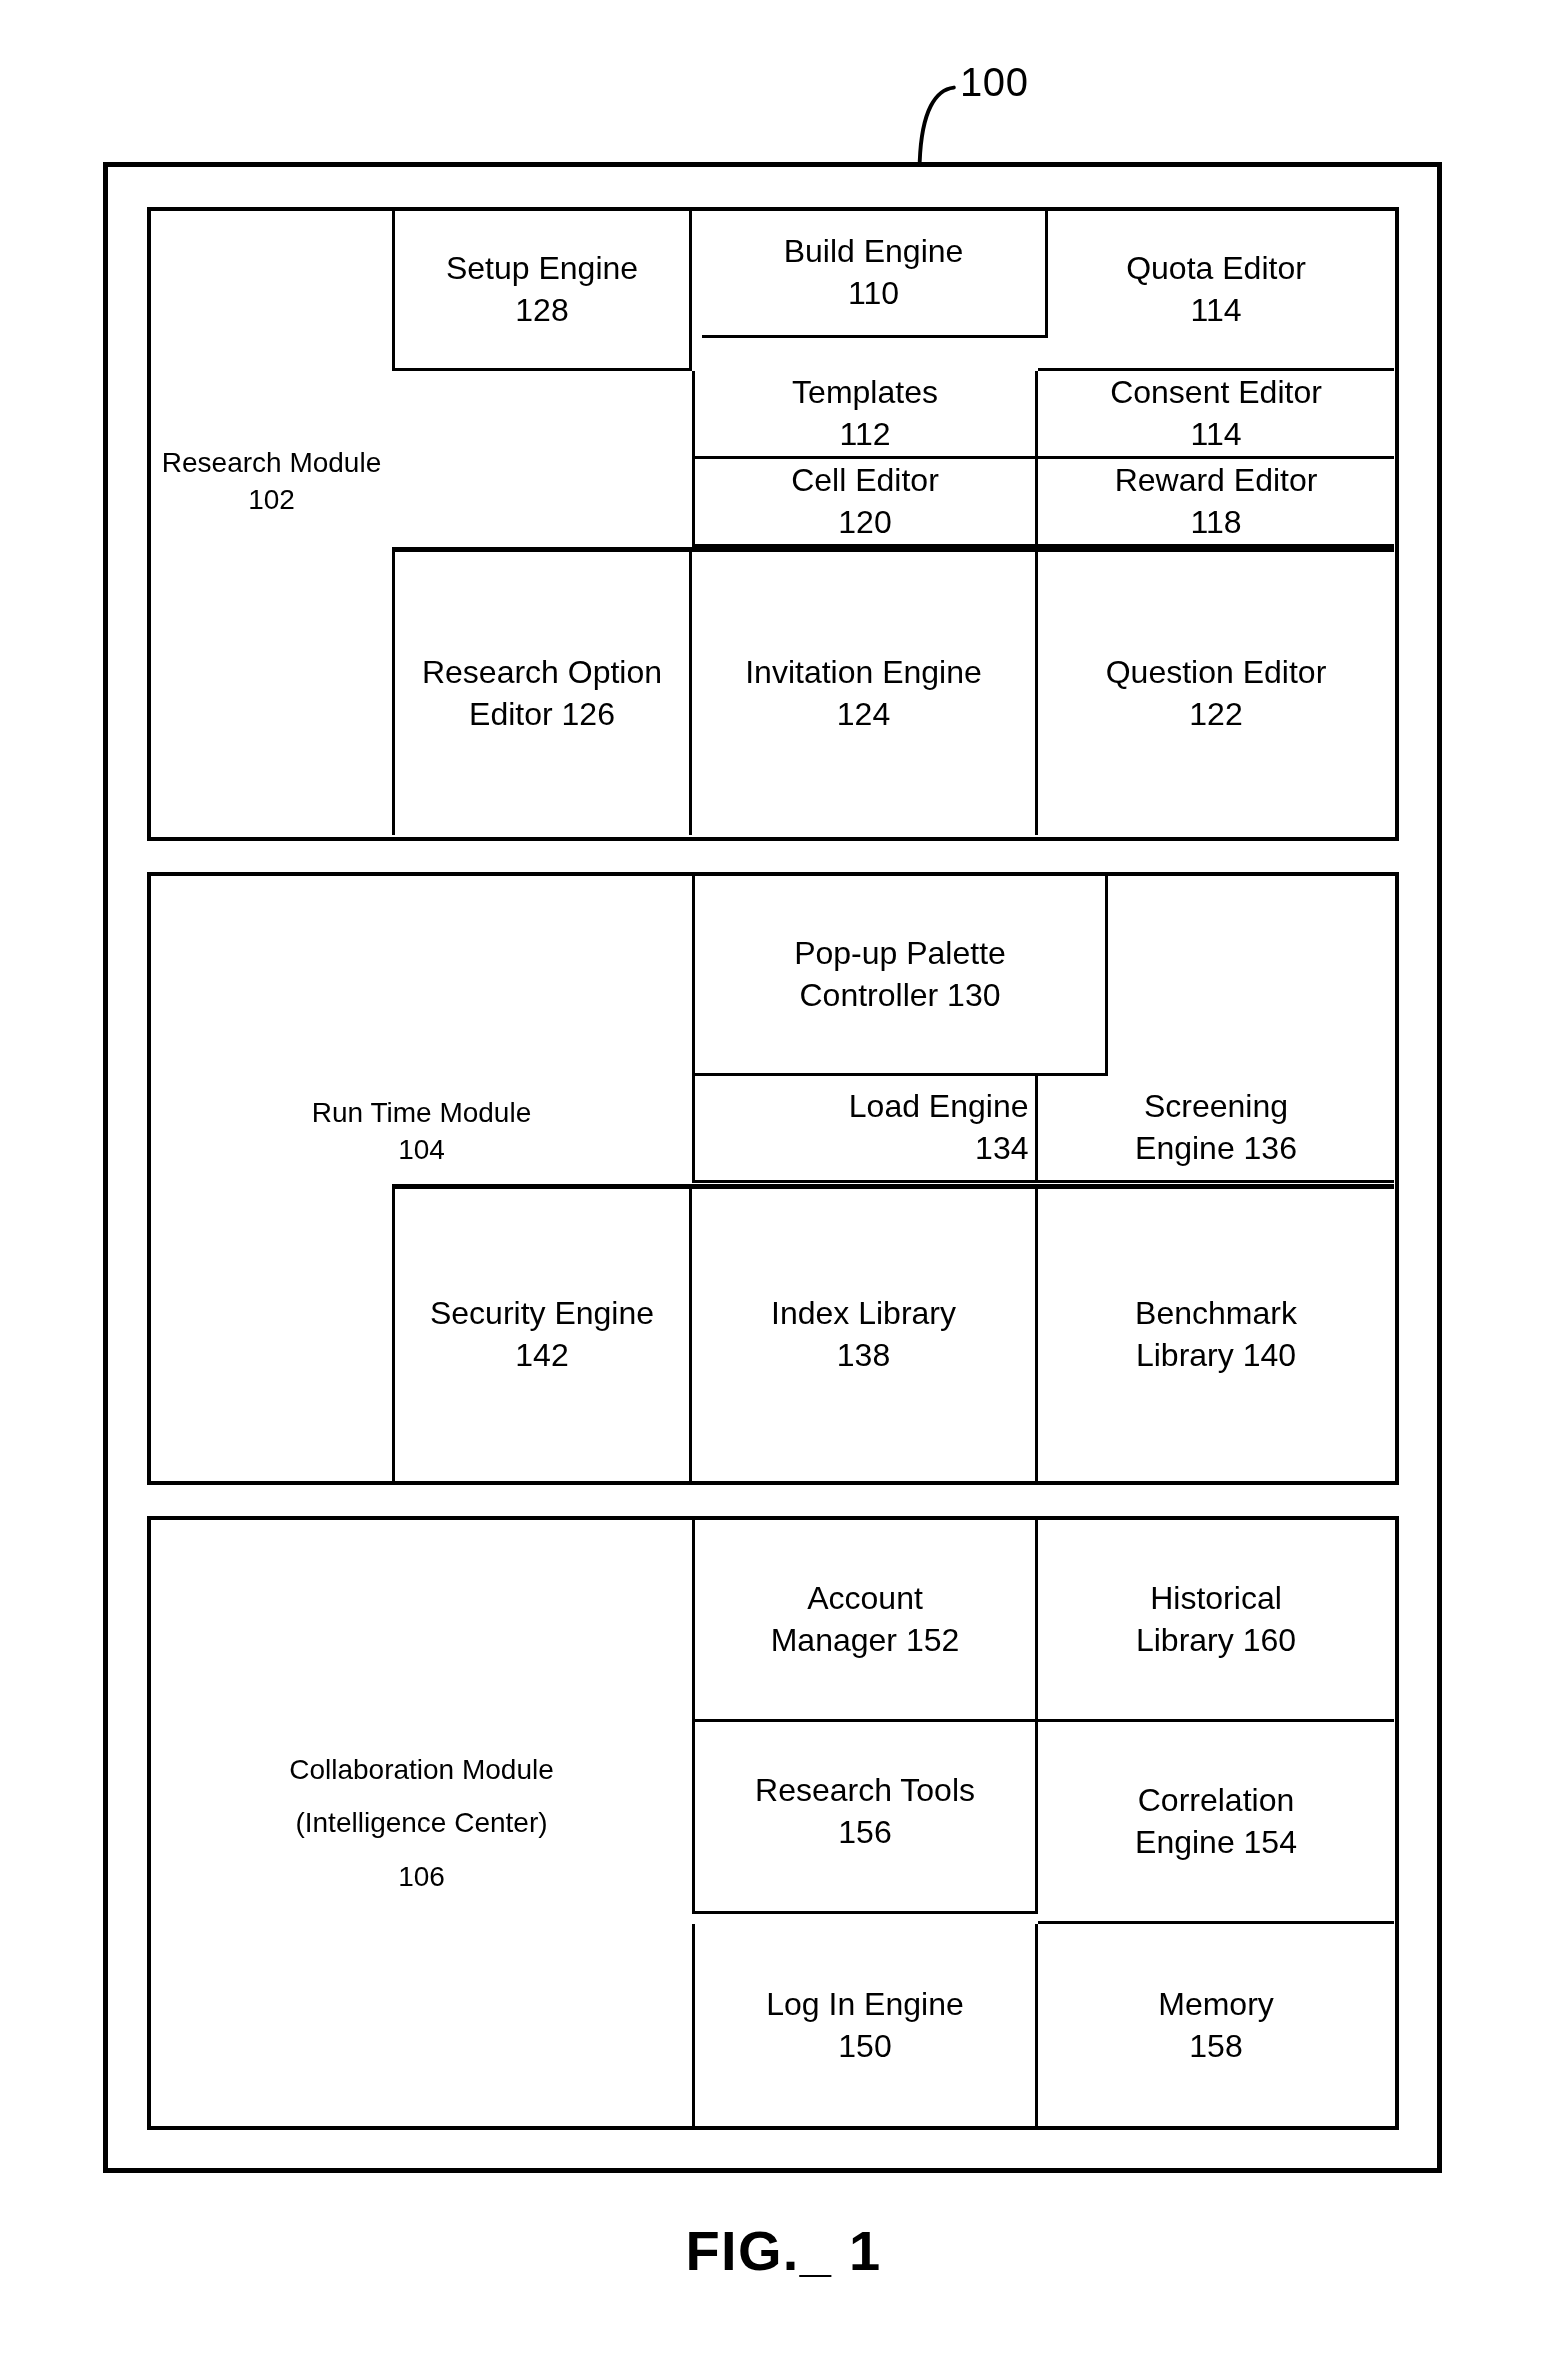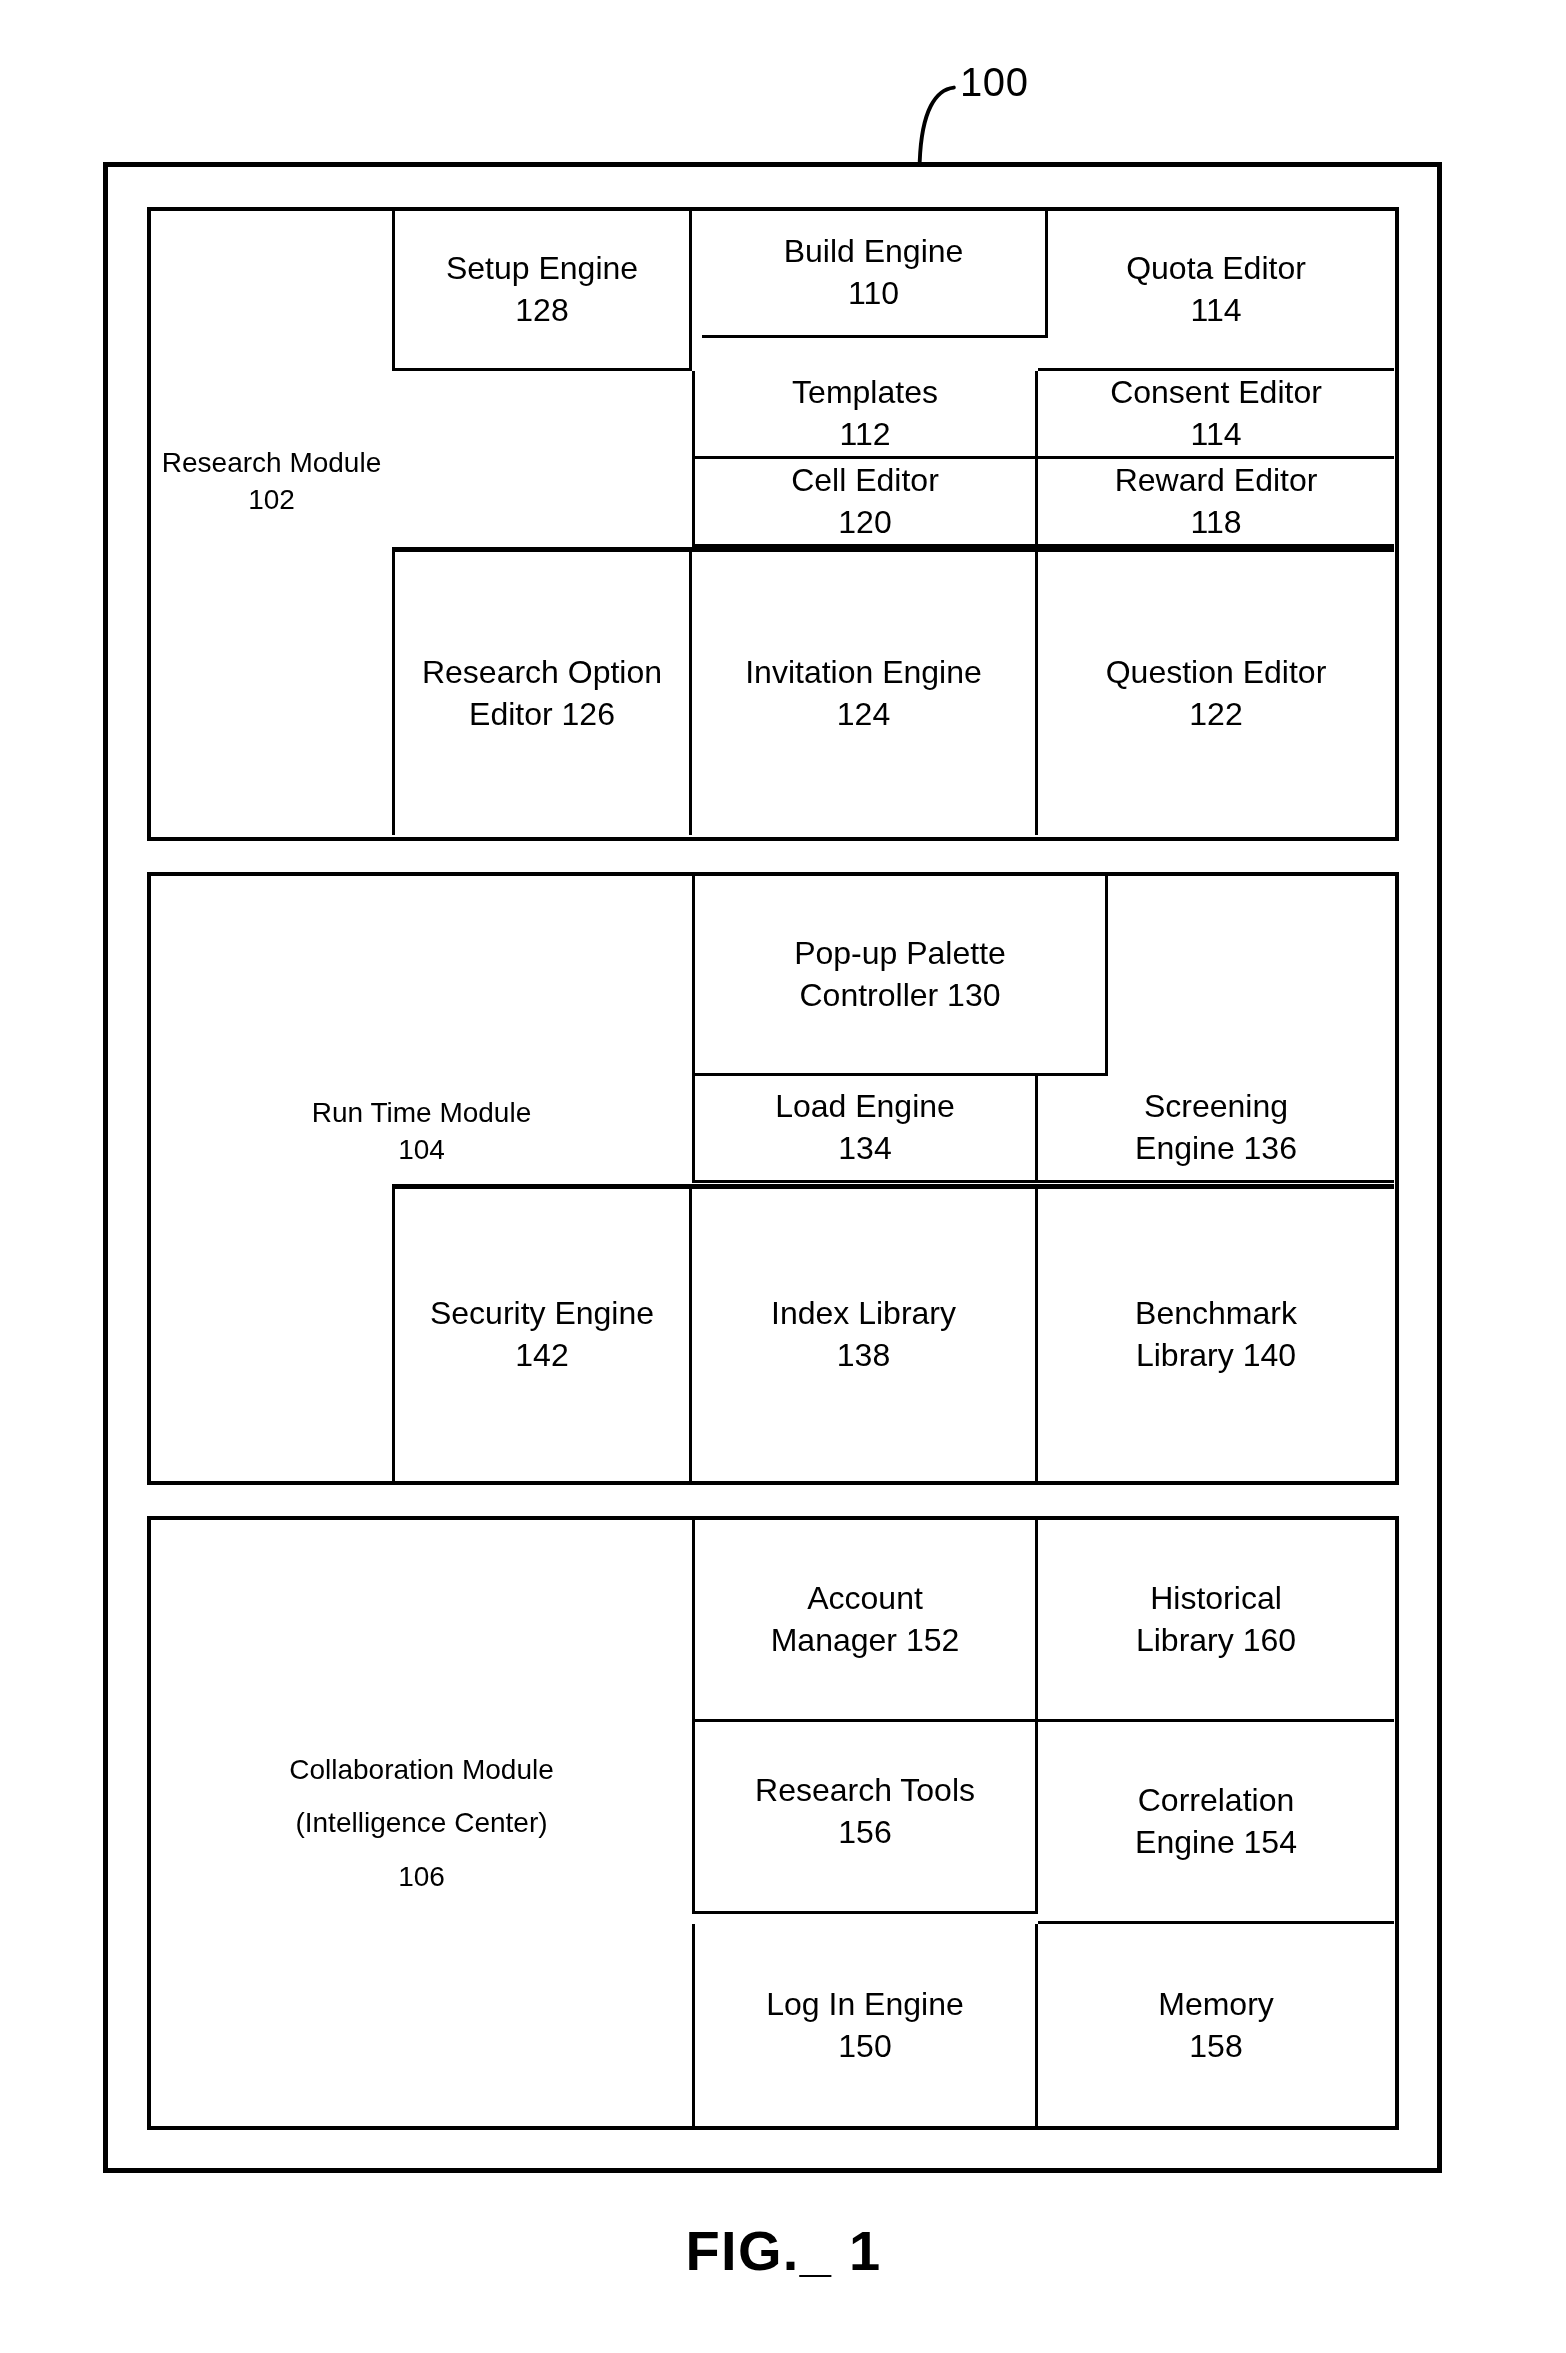--- a/index.html
+++ b/index.html
@@ -184,21 +184,21 @@
     <div class="module-label" style="left:0px; top:0px; width:541px; height:511px;">
       <span class="ln">Run Time Module</span>
       <span class="ln">104</span>
     </div>
 
     <div class="cell bl br bb" style="left:541px; top:0px; width:416px; height:105px; height:200px;">
       <span class="ln">Pop-up Palette</span>
       <span class="ln">Controller 130</span>
     </div>
 
-    <div class="cell bl br bb" style="left:541px; top:200px; width:346px; height:107px;">
+    <div class="cell bl br bb" style="left:541px; top:200px; width:346px; height:107px;align-items:flex-end;">
       <span class="ln">Load Engine</span>
       <span class="ln">134</span>
     </div>
     <div class="cell bb" style="left:887px; top:200px; width:356px; height:107px;">
       <span class="ln">Screening</span>
       <span class="ln">Engine 136</span>
     </div>
 
     <div class="cell bl br bt-h" style="left:241px; top:308px; width:300px; height:297px;">
       <span class="ln">Security Engine</span>

